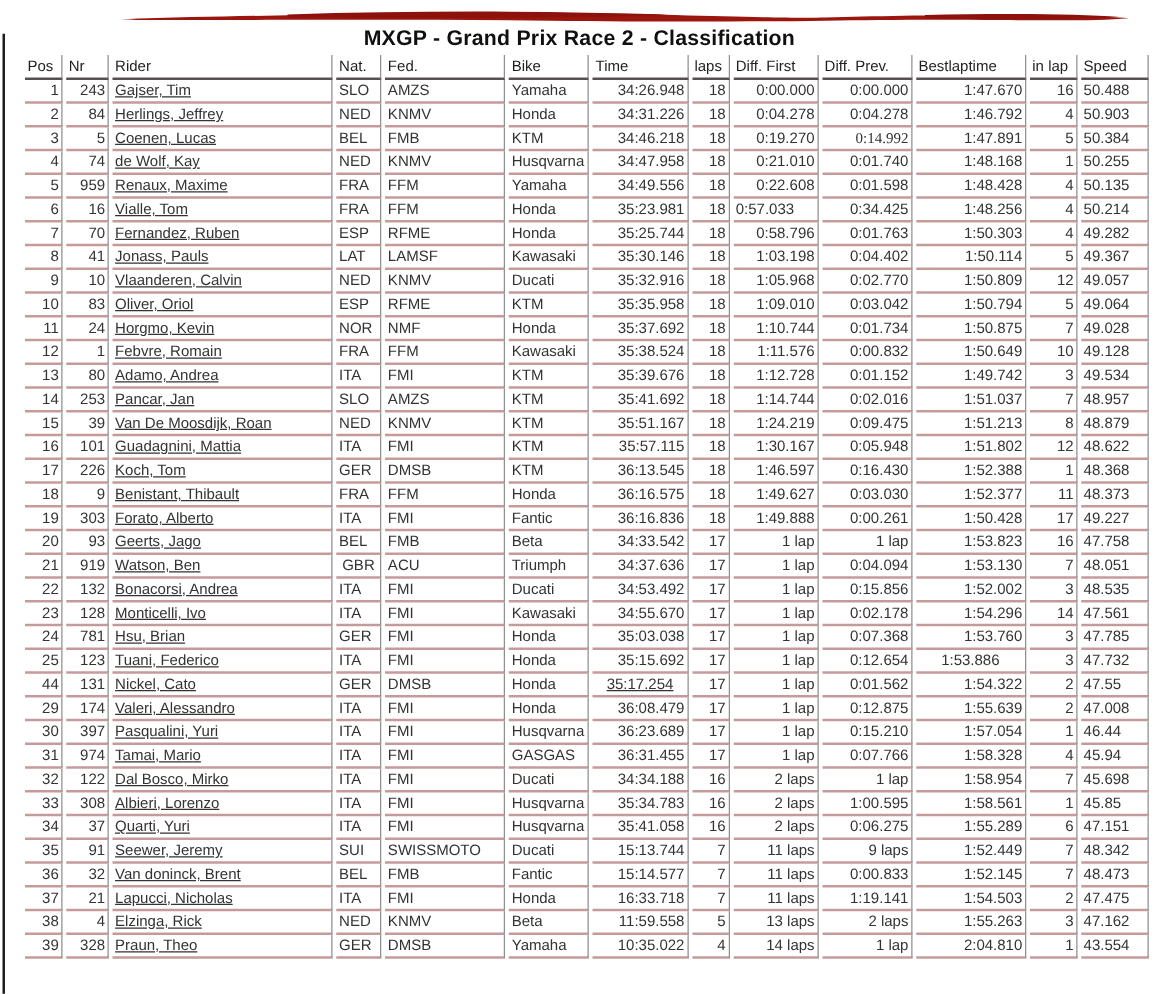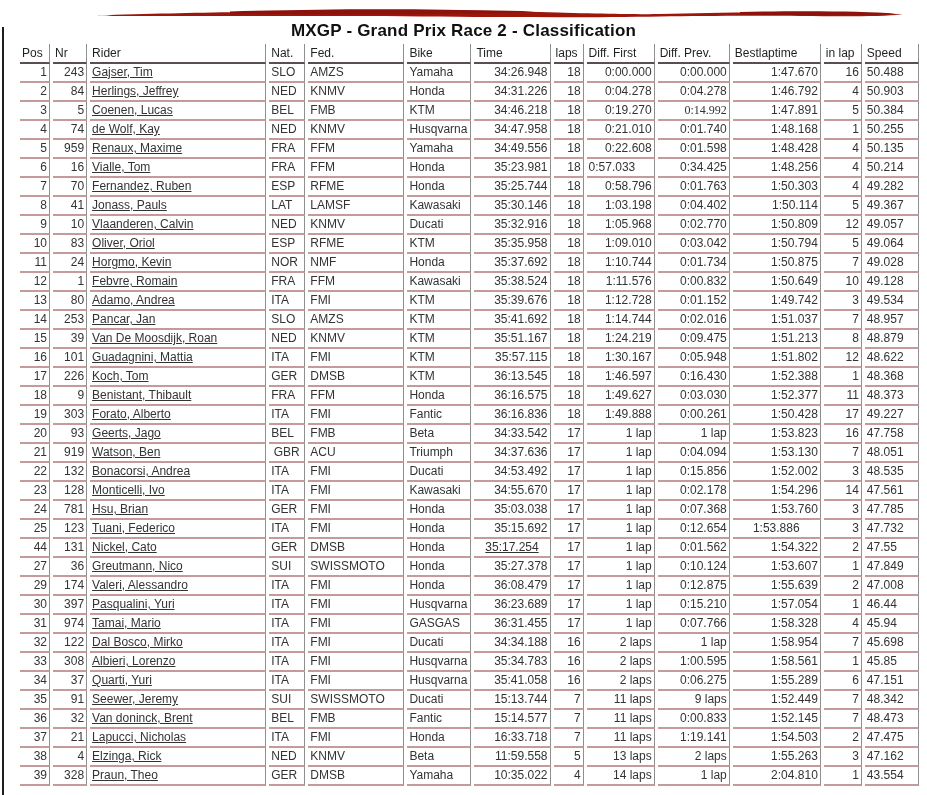--- a/index.html
+++ b/index.html
@@ -484,35 +484,20 @@
         <td style="text-align: left;">Honda</td>
         <td style="text-align: center; text-decoration: underline;">35:17.254</td>
         <td style="text-align: right;">17</td>
         <td style="text-align: right;">1 lap</td>
         <td style="text-align: right;">0:01.562</td>
         <td style="text-align: right;">1:54.322</td>
         <td style="text-align: right;">2</td>
         <td style="text-align: left;">47.55</td>
       </tr>
       <tr>
-        <td style="text-align: right;">27</td>
-        <td style="text-align: right;">36</td>
-        <td style="text-align: left;"><a href="#">Greutmann, Nico</a></td>
-        <td style="text-align: left;">SUI</td>
-        <td style="text-align: left;">SWISSMOTO</td>
-        <td style="text-align: left;">Honda</td>
-        <td style="text-align: right;">35:27.378</td>
-        <td style="text-align: right;">17</td>
-        <td style="text-align: right;">1 lap</td>
-        <td style="text-align: right;">0:10.124</td>
-        <td style="text-align: right;">1:53.607</td>
-        <td style="text-align: right;">1</td>
-        <td style="text-align: left;">47.849</td>
-      </tr>
-      <tr>
         <td style="text-align: right;">29</td>
         <td style="text-align: right;">174</td>
         <td style="text-align: left;"><a href="#">Valeri, Alessandro</a></td>
         <td style="text-align: left;">ITA</td>
         <td style="text-align: left;">FMI</td>
         <td style="text-align: left;">Honda</td>
         <td style="text-align: right;">36:08.479</td>
         <td style="text-align: right;">17</td>
         <td style="text-align: right;">1 lap</td>
         <td style="text-align: right;">0:12.875</td>

